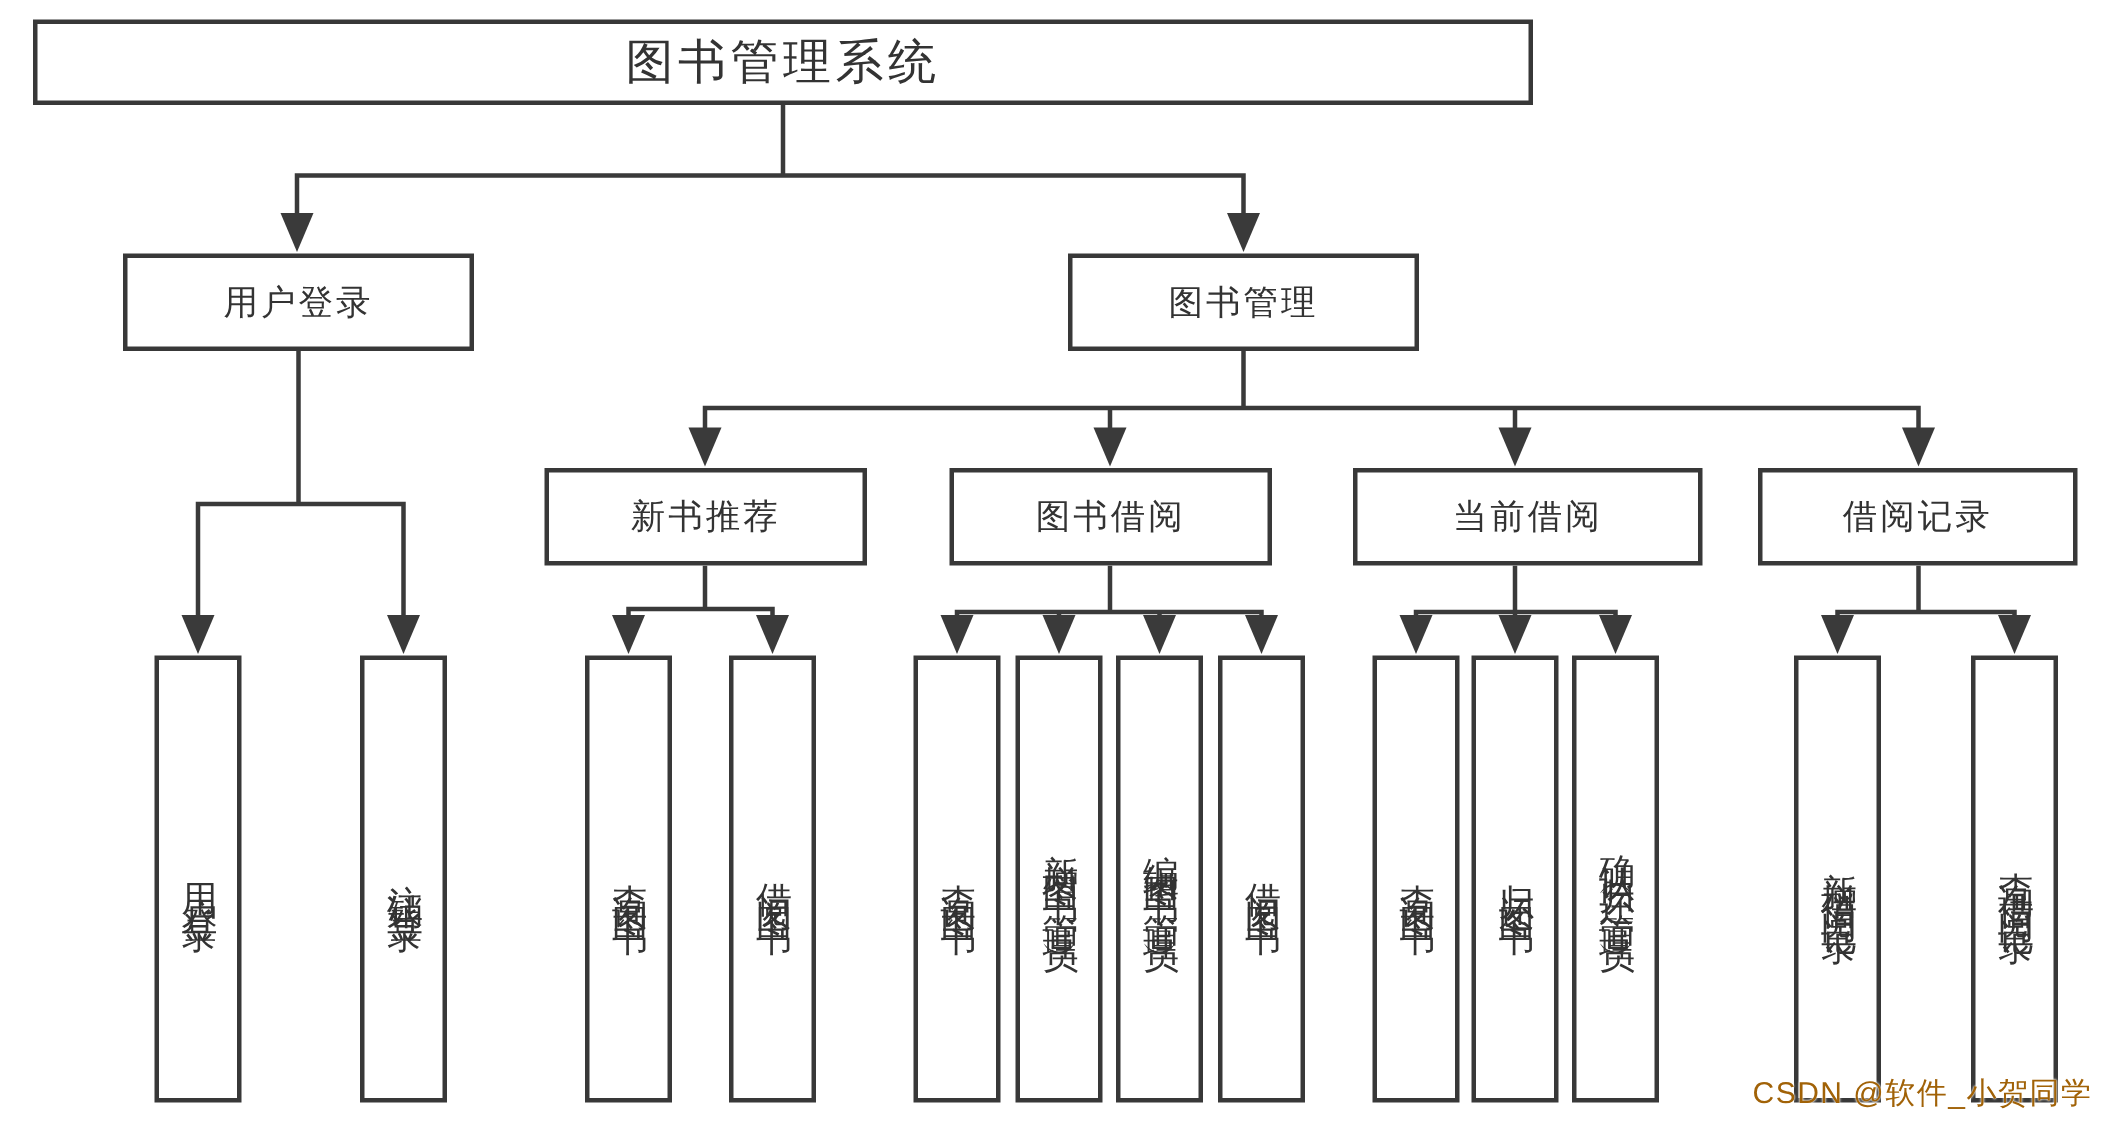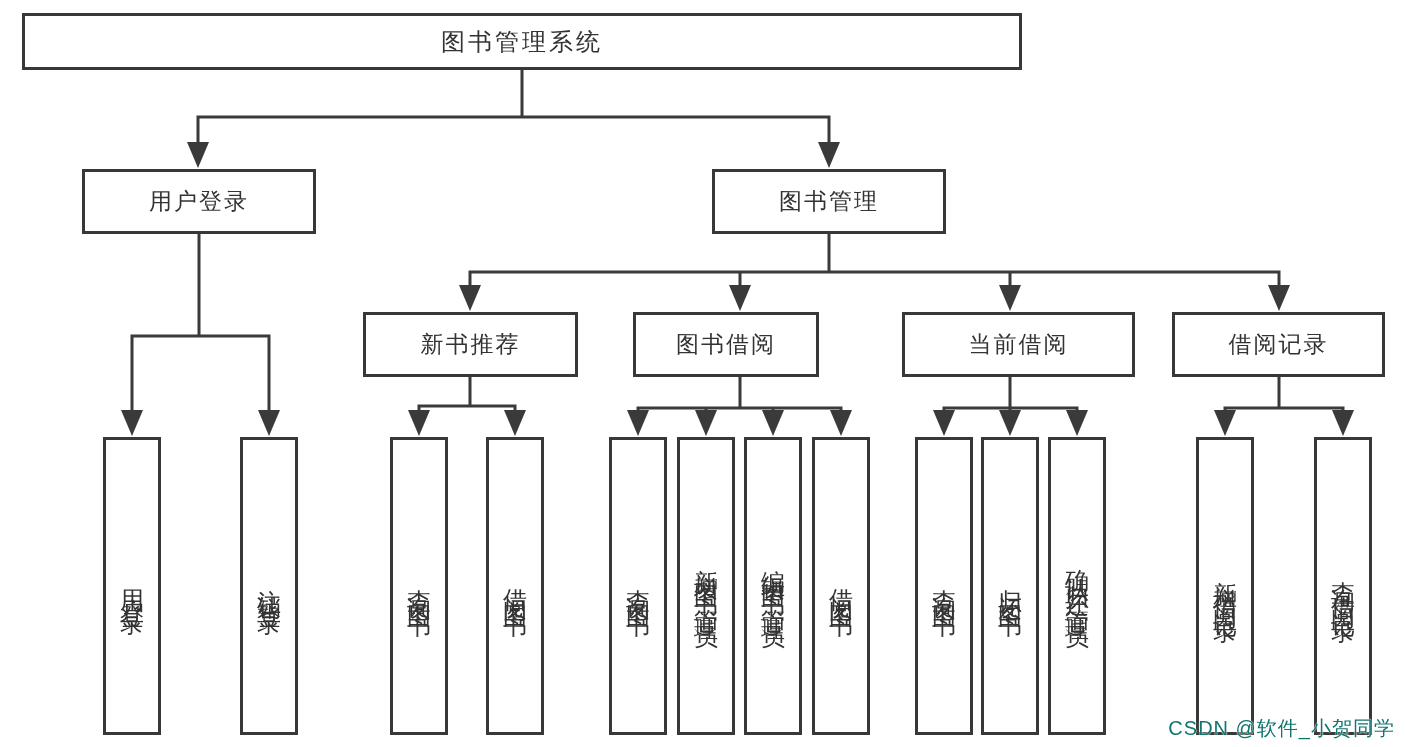--- a/index.html
+++ b/index.html
@@ -37,21 +37,21 @@
     height: 65px;
     font-size: 23px;
     letter-spacing: 2px;
     line-height: 1;
   }
   .root {
     left: 22px;
     top: 13px;
     width: 1000px;
     height: 57px;
-    font-size: 24px;
+    font-size: 32px;
     letter-spacing: 3px;
   }
   .leaf {
     top: 437px;
     width: 58px;
     height: 298px;
   }
   .vtext {
     display: block;
     writing-mode: vertical-rl;
@@ -60,21 +60,21 @@
     letter-spacing: 8px;
     line-height: 1;
     white-space: nowrap;
   }
   .watermark {
     position: absolute;
     right: 10px;
     bottom: 5px;
     font-size: 20px;
     letter-spacing: 1px;
-    color: #0f766e;
+    color: #a16207;
     text-shadow: 0 0 2px #ffffff, 0 0 1px #ffffff;
     white-space: nowrap;
   }
 </style>
 </head>
 <body>
 
 <div class="stage">
 
   <svg class="edges" viewBox="0 0 1405 747" xmlns="http://www.w3.org/2000/svg">
@@ -123,21 +123,21 @@
       <polygon points="1343,436 1332,410 1354,410"></polygon>
     </g>
   </svg>
 
   <div class="node root">图书管理系统</div>
 
   <div class="node hnode" style="left:82px; top:169px; width:234px;">用户登录</div>
   <div class="node hnode" style="left:712px; top:169px; width:234px;">图书管理</div>
 
   <div class="node hnode" style="left:363px; top:312px; width:215px;">新书推荐</div>
-  <div class="node hnode" style="left:633px; top:312px; width:186px;">图书借阅</div>
+  <div class="node hnode" style="left:633px; top:312px; width:215px;">图书借阅</div>
   <div class="node hnode" style="left:902px; top:312px; width:233px;">当前借阅</div>
   <div class="node hnode" style="left:1172px; top:312px; width:213px;">借阅记录</div>
 
   <div class="node leaf" style="left:103px;">
     <span class="vtext">用户登录</span>
   </div>
   <div class="node leaf" style="left:240px;">
     <span class="vtext">注销登录</span>
   </div>
   <div class="node leaf" style="left:390px;">

